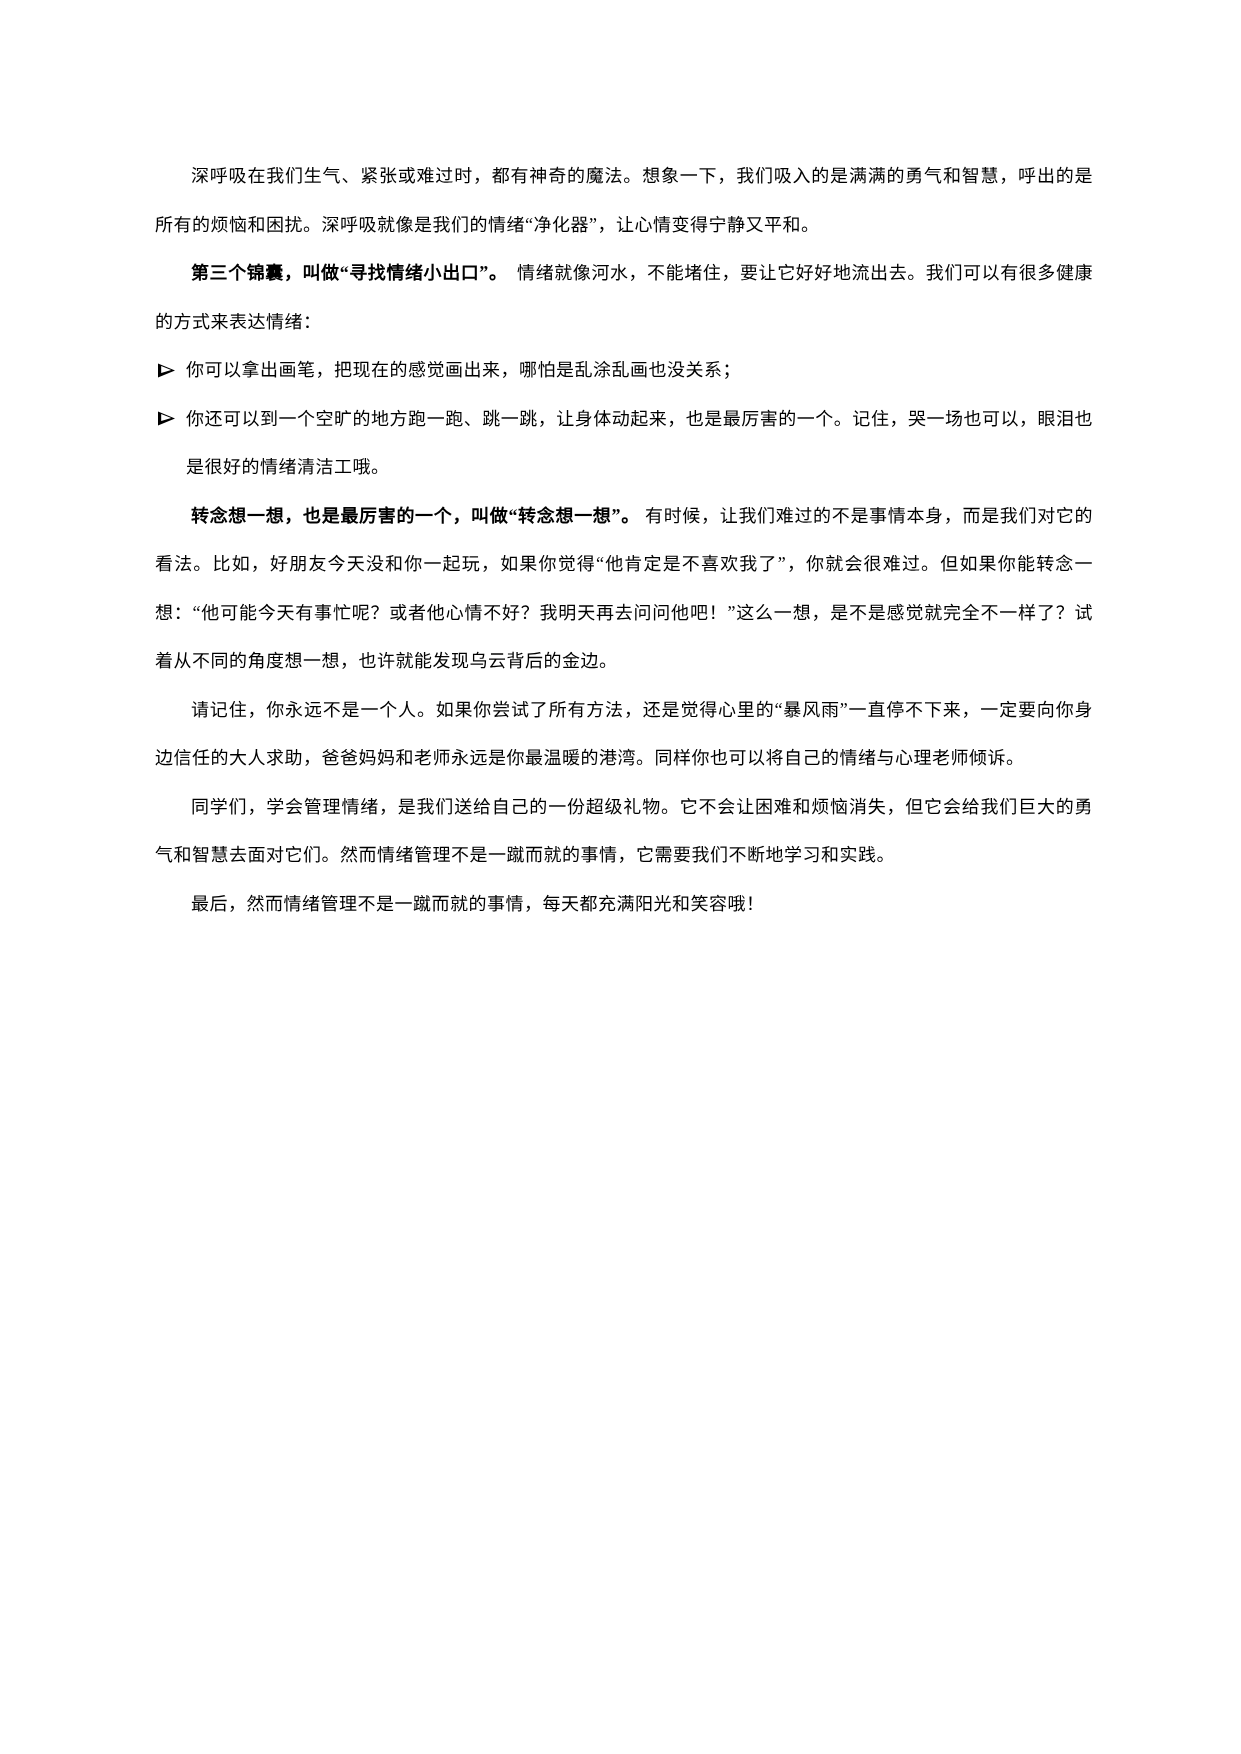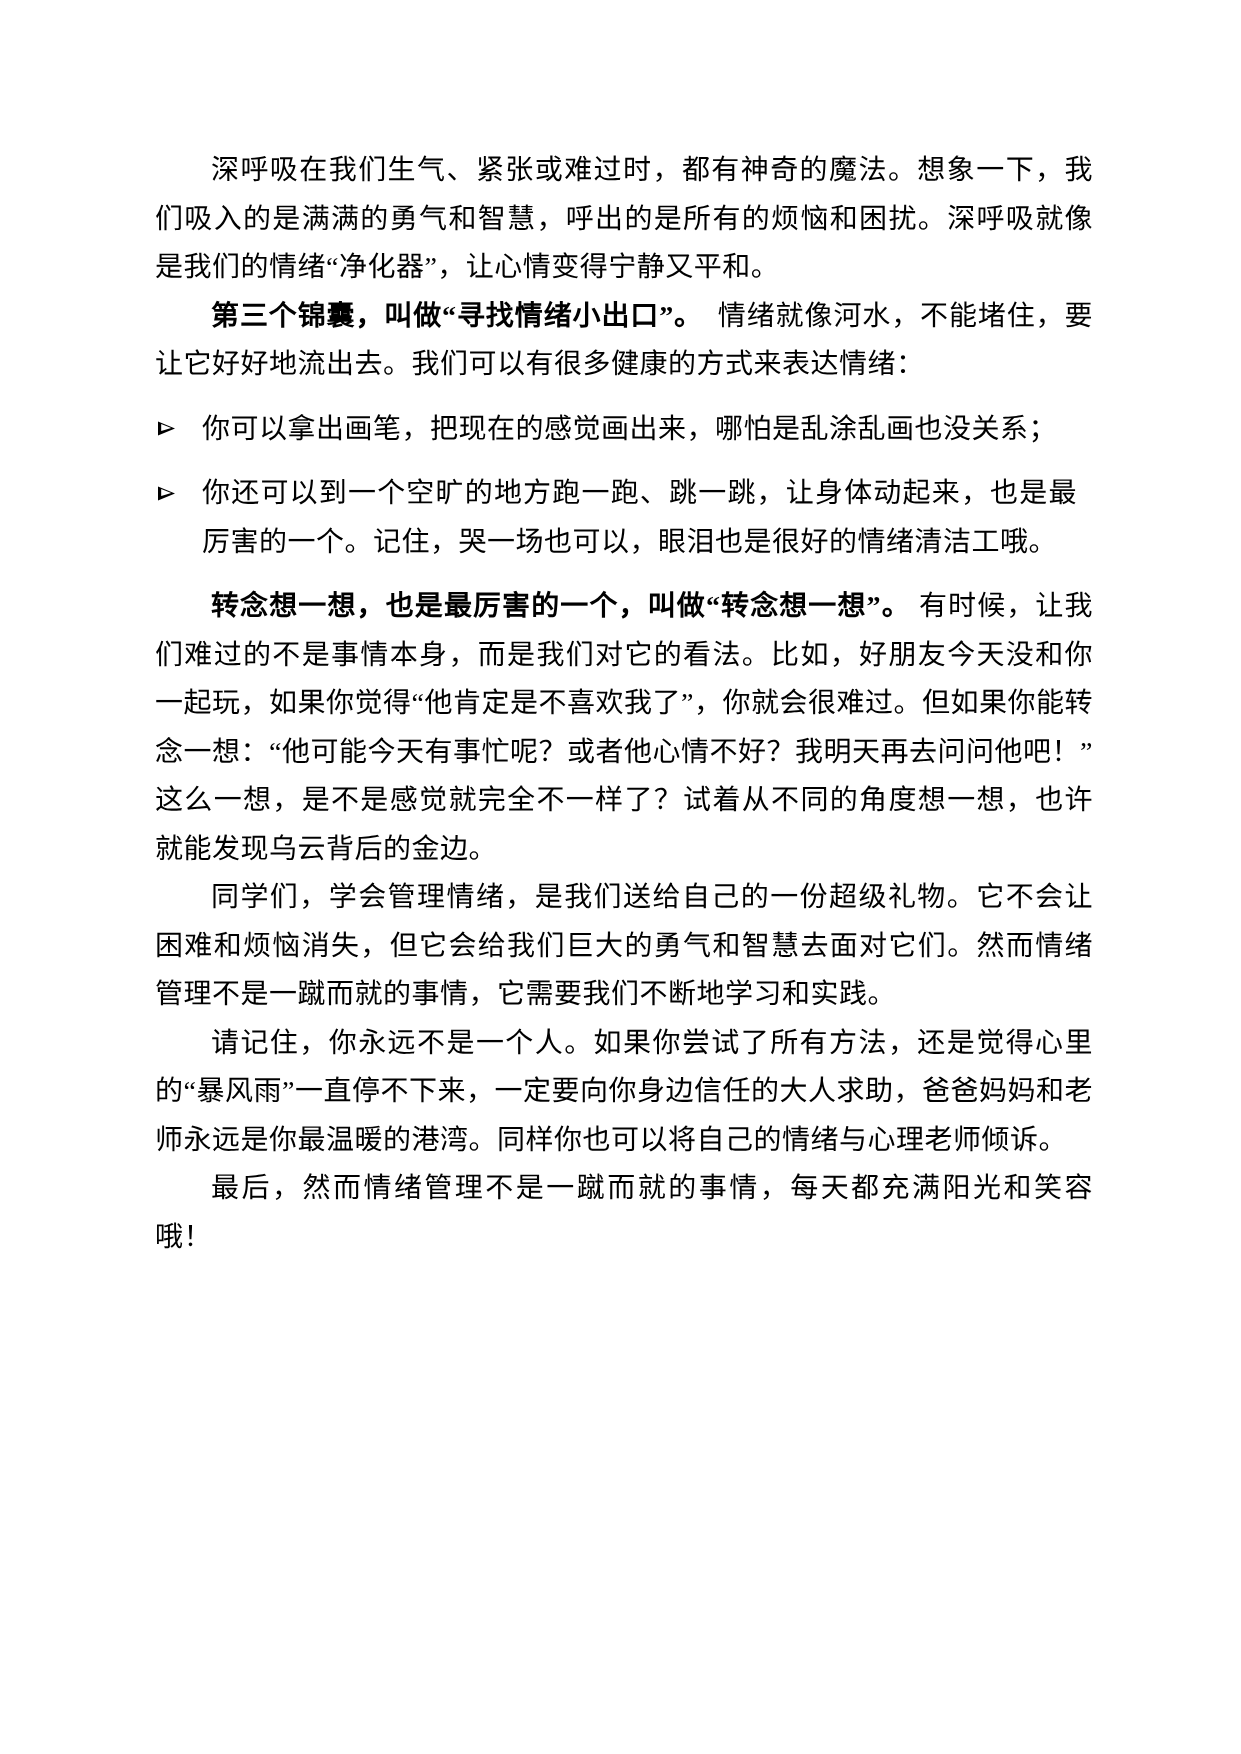--- a/index.html
+++ b/index.html
@@ -12,23 +12,23 @@
     width: 1241px;
     height: 1754px;
     background: #ffffff;
     overflow: hidden;
     font-family: "Liberation Serif", "DejaVu Serif", serif;
     color: #000000;
   }
   .content {
     position: absolute;
     left: 155px;
-    top: 146px;
+    top: 152px;
     width: 938px;
-    font-size: 28px;
+    font-size: 18px;
     line-height: 48.5px;
     text-align: justify;
     text-justify: inter-character;
     letter-spacing: 0.5px;
   }
   .para {
     margin: 0;
     text-indent: 2em;
   }
   .para b {
@@ -47,21 +47,21 @@
     width: 22px;
     height: 48.5px;
     display: flex;
     align-items: center;
     justify-content: flex-start;
   }
   .bullet .marker svg {
     display: block;
   }
   .bullet .btext {
-    margin: 16px;
+    margin: 0;
     display: block;
   }
 </style>
 </head>
 <body>
 
 <div class="page">
   <div class="content">
       <p class="para">深呼吸在我们生气、紧张或难过时，都有神奇的魔法。想象一下，我们吸入的是满满的勇气和智慧，呼出的是所有的烦恼和困扰。深呼吸就像是我们的情绪“净化器”，让心情变得宁静又平和。</p>
       <p class="para"><b>第三个锦囊，叫做“寻找情绪小出口”。</b><span>　情绪就像河水，不能堵住，要让它好好地流出去。我们可以有很多健康的方式来表达情绪：</span></p>
@@ -77,17 +77,17 @@
       <div class="bullet">
         <span class="marker">
           <svg width="21" height="21" viewBox="0 0 21 21" aria-hidden="true">
             <polygon points="2,3.5 19,10.5 2,17.5" fill="#000000"></polygon>
             <polygon points="5.2,6 15.2,9.9 5.2,13" fill="#ffffff"></polygon>
           </svg>
         </span>
         <span class="btext">你还可以到一个空旷的地方跑一跑、跳一跳，让身体动起来，也是最厉害的一个。记住，哭一场也可以，眼泪也是很好的情绪清洁工哦。</span>
       </div>
       <p class="para"><b>转念想一想，也是最厉害的一个，叫做“转念想一想”。</b><span> 有时候，让我们难过的不是事情本身，而是我们对它的看法。比如，好朋友今天没和你一起玩，如果你觉得“他肯定是不喜欢我了”，你就会很难过。但如果你能转念一想：“他可能今天有事忙呢？或者他心情不好？我明天再去问问他吧！”这么一想，是不是感觉就完全不一样了？试着从不同的角度想一想，也许就能发现乌云背后的金边。</span></p>
+      <p class="para">请记住，你永远不是一个人。如果你尝试了所有方法，还是觉得心里的“暴风雨”一直停不下来，一定要向你身边信任的大人求助，爸爸妈妈和老师永远是你最温暖的港湾。同样你也可以将自己的情绪与心理老师倾诉。</p>
       <p class="para">同学们，学会管理情绪，是我们送给自己的一份超级礼物。它不会让困难和烦恼消失，但它会给我们巨大的勇气和智慧去面对它们。然而情绪管理不是一蹴而就的事情，它需要我们不断地学习和实践。</p>
-      <p class="para">请记住，你永远不是一个人。如果你尝试了所有方法，还是觉得心里的“暴风雨”一直停不下来，一定要向你身边信任的大人求助，爸爸妈妈和老师永远是你最温暖的港湾。同样你也可以将自己的情绪与心理老师倾诉。</p>
       <p class="para">最后，然而情绪管理不是一蹴而就的事情，每天都充满阳光和笑容哦！</p>
     </div>
 </div>
 
 </body></html>

